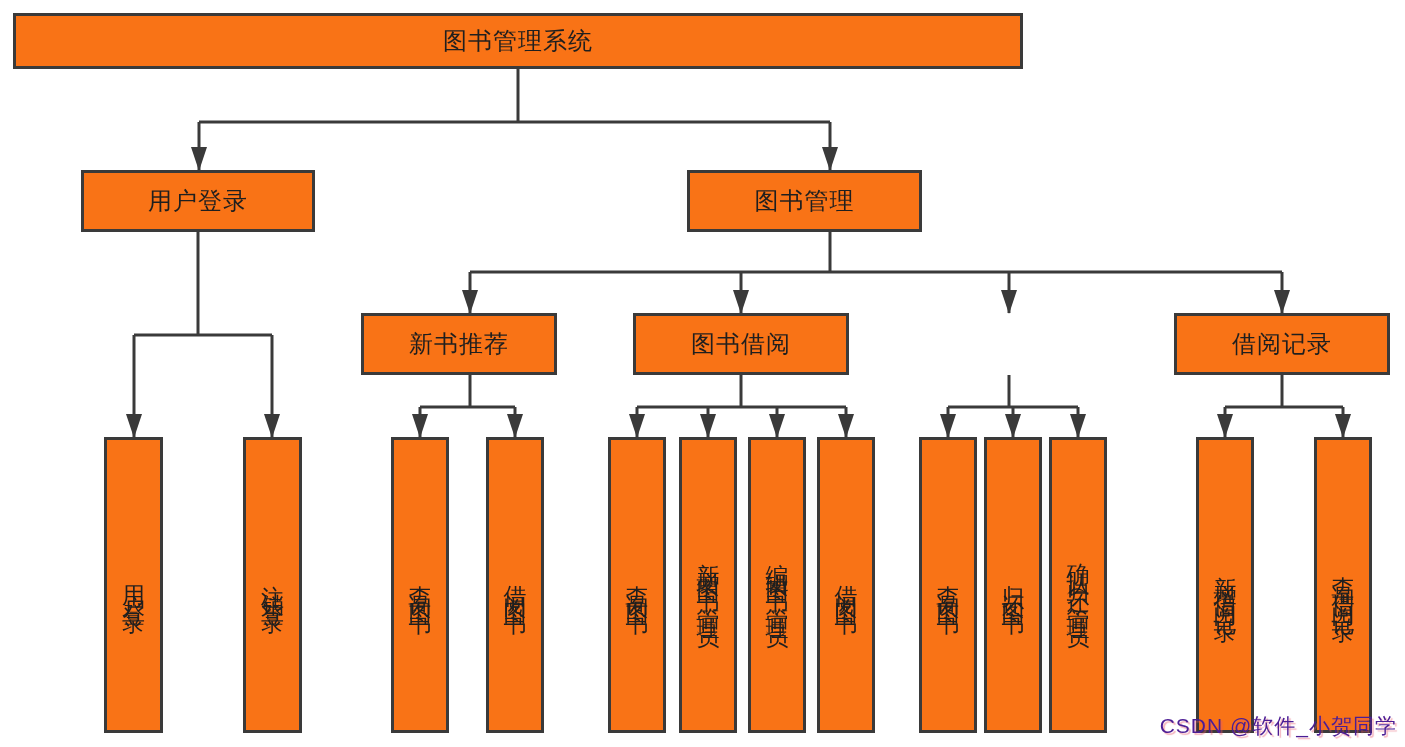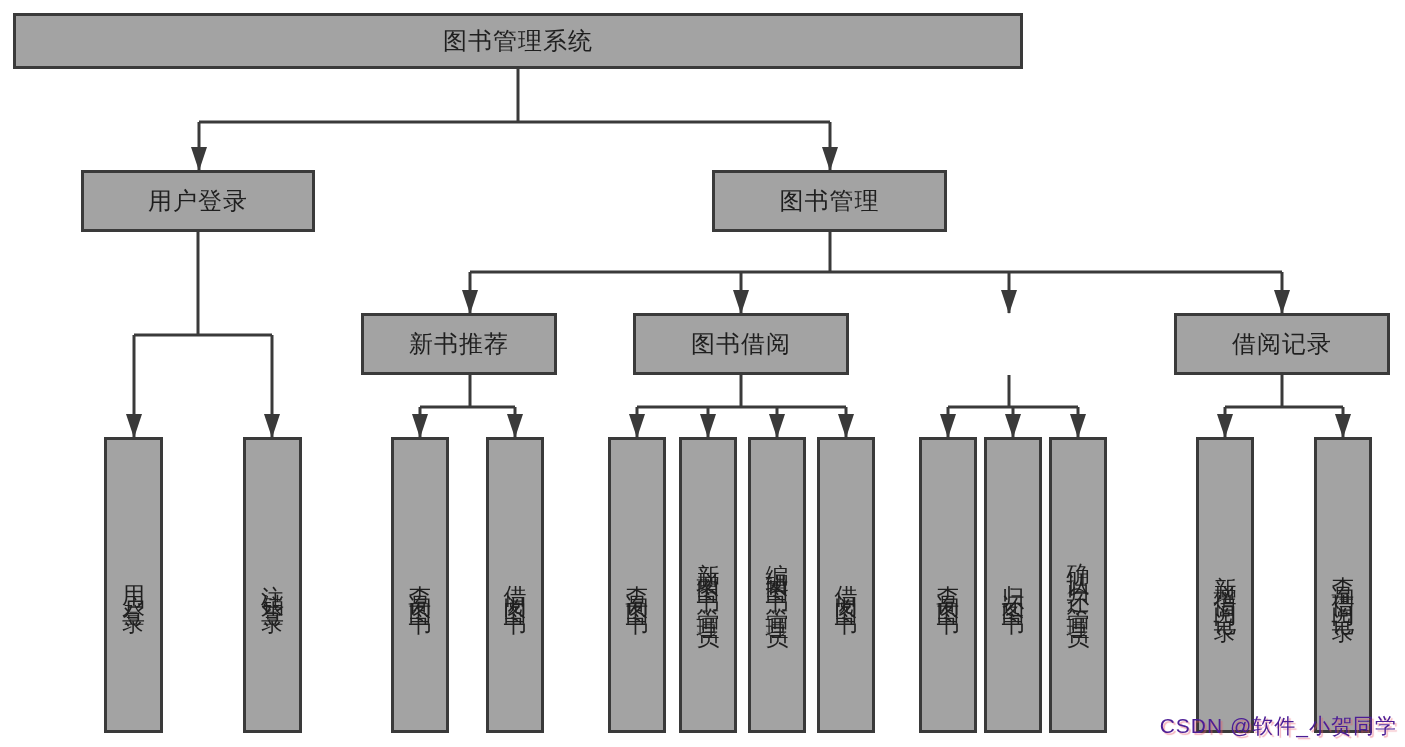--- a/index.html
+++ b/index.html
@@ -21,21 +21,21 @@
     left: 0;
     top: 0;
     width: 1405px;
     height: 747px;
     z-index: 1;
   }
   .node {
     position: absolute;
     box-sizing: border-box;
     border: 3px solid #3a3a3a;
-    background: #a3a3a3;
+    background: #f97316;
     display: flex;
     align-items: center;
     justify-content: center;
     z-index: 2;
   }
   .hbox {
     font-size: 24px;
     letter-spacing: 1px;
     white-space: nowrap;
   }
@@ -131,21 +131,21 @@
       <line x1="1282" y1="375" x2="1282" y2="407"></line>
       <line x1="1225" y1="407" x2="1343" y2="407"></line>
       <line x1="1225" y1="407" x2="1225" y2="437" marker-end="url(#arw)"></line>
       <line x1="1343" y1="407" x2="1343" y2="437" marker-end="url(#arw)"></line>
     </g>
   </svg>
 
   <div class="node hbox root-box">图书管理系统</div>
 
   <div class="node hbox l2" style="left:81px;width:234px;">用户登录</div>
-  <div class="node hbox l2" style="left:712px;width:235px;">图书管理</div>
+  <div class="node hbox l2" style="left:687px;width:235px;">图书管理</div>
 
   <div class="node hbox l3" style="left:361px;width:196px;">新书推荐</div>
   <div class="node hbox l3" style="left:633px;width:216px;">图书借阅</div>
   <div class="node hbox l3" style="left:1174px;width:216px;">借阅记录</div>
 
   <div class="node vbox" style="left:104px;">用户登录</div>
   <div class="node vbox" style="left:243px;">注销登录</div>
 
   <div class="node vbox" style="left:391px;width:58px;">查询图书</div>
   <div class="node vbox" style="left:486px;width:58px;">借阅图书</div>

